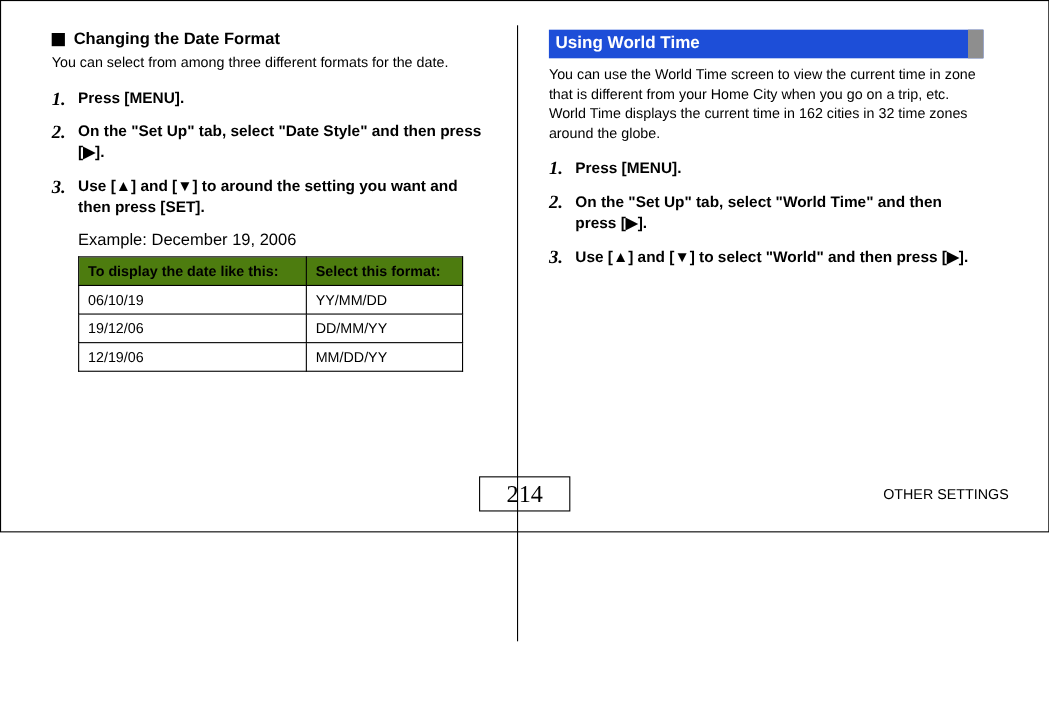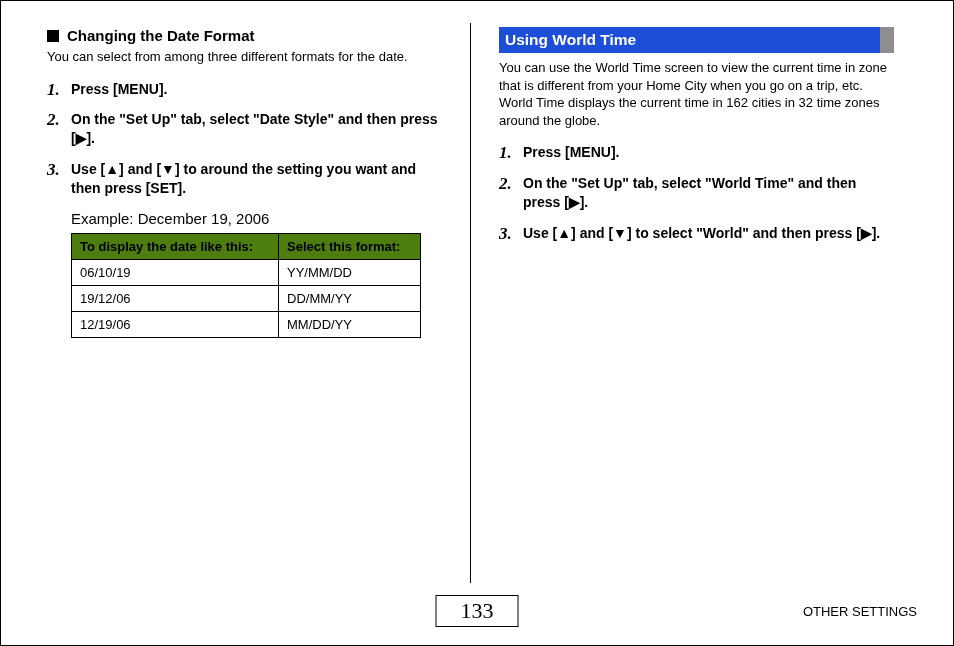--- a/index.html
+++ b/index.html
@@ -6,21 +6,21 @@
     margin: 0;
     padding: 0;
     background: #fff;
     width: 954px;
     height: 646px;
   }
   .page {
     position: relative;
     box-sizing: border-box;
     width: 954px;
-    height: 646px;
+    height: 484px;
     border: 1px solid #000;
     font-family: Arial, Helvetica, sans-serif;
     color: #000;
   }
   .columns {
     display: flex;
     padding: 26px 34px 0 46px;
     height: 556px;
     box-sizing: border-box;
   }
@@ -207,16 +207,16 @@
           <span>On the "Set Up" tab, select "World Time" and then press [▶].</span>
         </li>
         <li>
           <span>Use [▲] and [▼] to select "World" and then press [▶].</span>
         </li>
       </ol>
     </div>
   </div>
 
   <div class="footer">
-    <div class="pagenum">133</div>
+    <div class="pagenum">214</div>
     <div class="footer-label">OTHER SETTINGS</div>
   </div>
 </div>
 
 </body></html>

